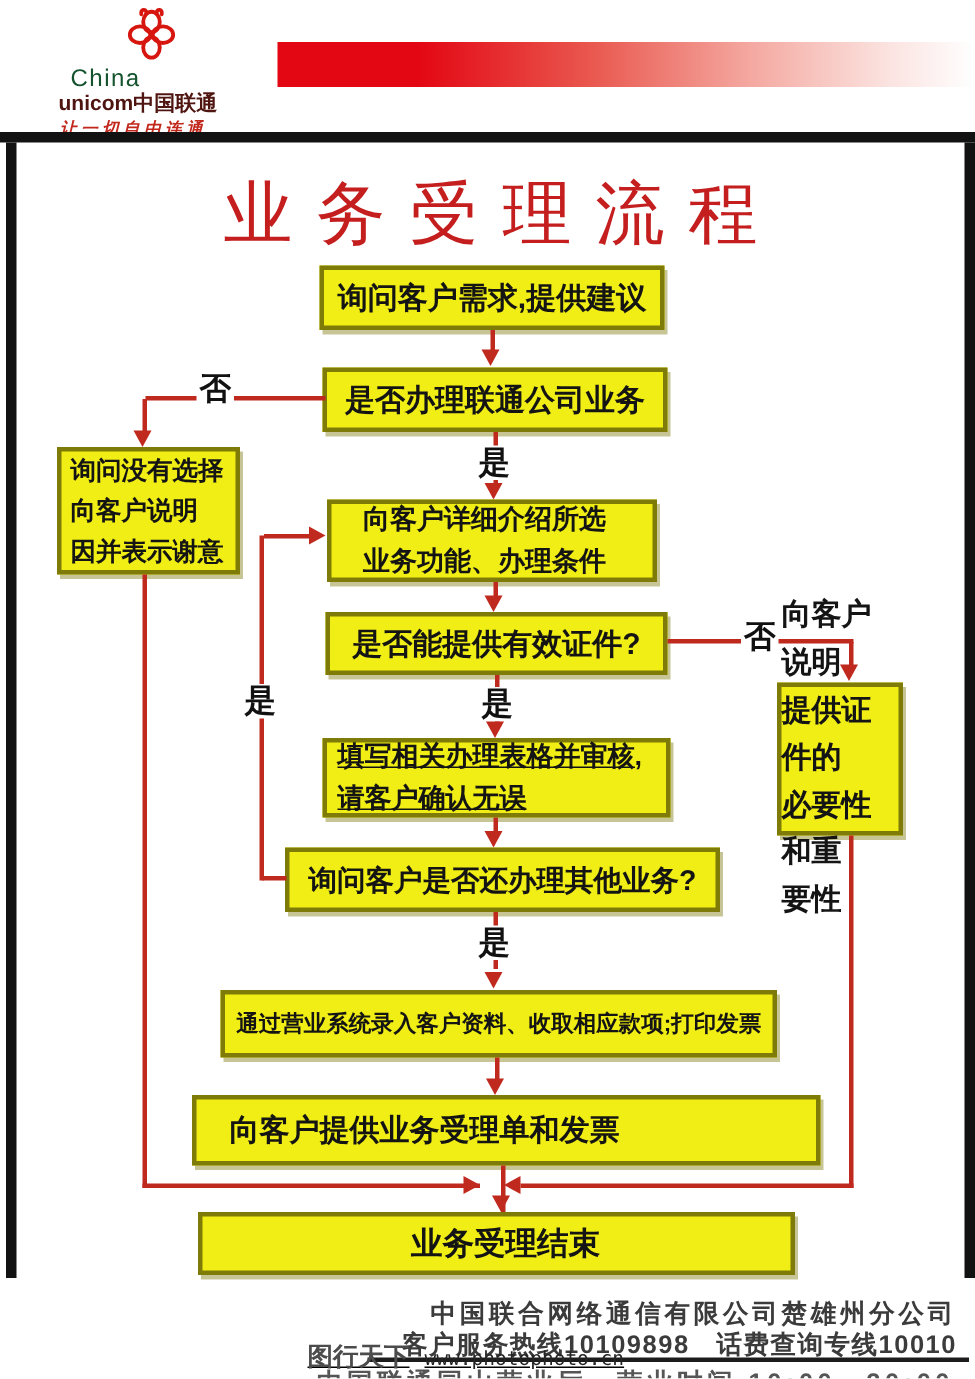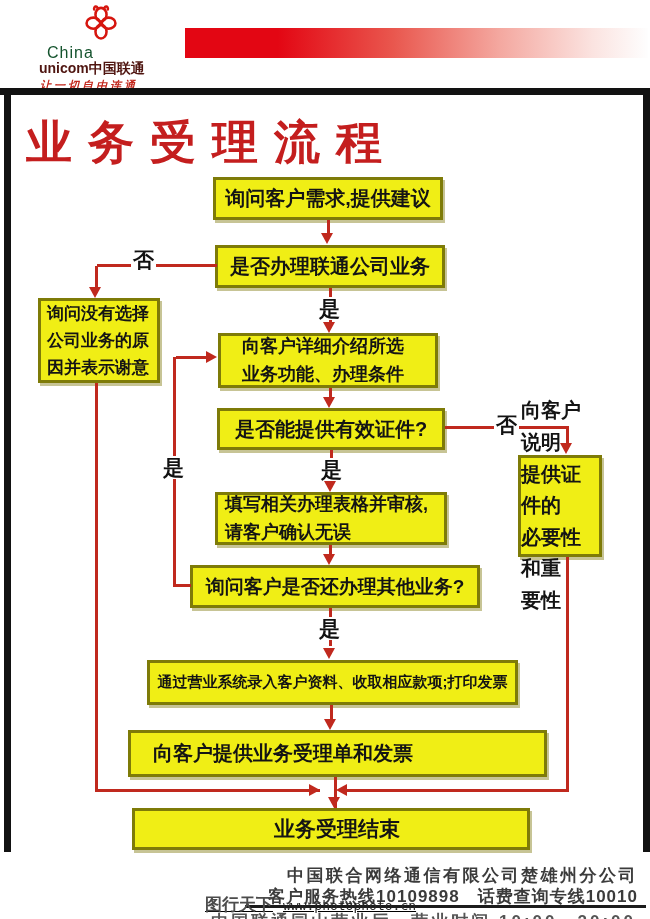--- a/index.html
+++ b/index.html
@@ -11,22 +11,22 @@
   .slogan{position:absolute;left:40px;top:78px;font-size:11px;font-weight:bold;font-style:italic;
           color:#c2271c;letter-spacing:3px;}
   .gradbar{position:absolute;left:185px;top:28px;width:463px;height:30px;
            background:linear-gradient(90deg,#e30613 0%,#e30613 20%,#e9574e 45%,#f4a8a0 68%,#fbe3e0 88%,#fefefe 100%);}
   .knot{position:absolute;left:84px;top:4px;width:34px;height:40px;}
   
   .frame-top{position:absolute;left:0;top:88px;width:650px;height:7px;background:#121212;}
   .frame-left{position:absolute;left:4px;top:95px;width:7px;height:757px;background:#121212;}
   .frame-right{position:absolute;left:643px;top:95px;width:7px;height:757px;background:#121212;}
   
-  .title{position:absolute;left:10px;top:112px;width:634px;text-align:left;
-         font-family:"DejaVu Serif",serif;font-weight:bold;font-size:46px;color:#c41e1e;
+  .title{position:absolute;left:10px;top:112px;width:634px;text-align:center;
+         font-family:"DejaVu Serif",serif;font-weight:normal;font-size:46px;color:#c41e1e;
          letter-spacing:16px;text-indent:16px;}
   
   .box{position:absolute;background:#f0ee15;border:3px solid #7e7b08;box-sizing:border-box;
        box-shadow:2px 3px 0 rgba(130,125,20,.45);display:flex;align-items:center;justify-content:center;
        color:#141414;font-weight:bold;}
   .box .tx{white-space:pre-line;}
   .nowrap{white-space:nowrap;}
   
   .vline,.hline{position:absolute;background:#c0291e;}
   .vline{width:3px;} .hline{height:3px;}
@@ -74,41 +74,41 @@
   <div class="box" style="left:213px;top:177px;width:230px;height:43px;font-size:20px;">
     <span class="tx nowrap">询问客户需求,提供建议</span>
   </div>
 
   <div class="box" style="left:215px;top:245px;width:230px;height:43px;font-size:20px;">
     <span class="tx nowrap">是否办理联通公司业务</span>
   </div>
 
   <div class="box" style="left:38px;top:298px;width:122px;height:85px;font-size:17px;">
     <span class="tx" style="width:104px;line-height:1.6;text-align:left;">询问没有选择
-公司业务的原
+向客户说明
 因并表示谢意</span>
   </div>
 
   <div class="box" style="left:218px;top:333px;width:220px;height:55px;font-size:18px;">
     <span class="tx" style="width:172px;line-height:1.55;text-align:left;">向客户详细介绍所选
 业务功能、办理条件</span>
   </div>
 
   <div class="box" style="left:217px;top:408px;width:228px;height:42px;font-size:20px;">
     <span class="tx nowrap">是否能提供有效证件?</span>
   </div>
 
   <div class="box" style="left:518px;top:455px;width:84px;height:102px;font-size:20px;">
     <span class="tx" style="width:80px;line-height:1.58;text-align:left;">向客户说明
 提供证件的
 必要性和重
 要性</span>
   </div>
 
-  <div class="box" style="left:215px;top:492px;width:232px;height:53px;font-size:18px;">
+  <div class="box" style="left:215px;top:492px;width:232px;height:53px;font-size:18px;text-decoration:underline;">
     <span class="tx" style="width:212px;line-height:1.55;text-align:left;">填写相关办理表格并审核,
 请客户确认无误</span>
   </div>
 
   <div class="box" style="left:190px;top:565px;width:290px;height:43px;font-size:19px;">
     <span class="tx nowrap">询问客户是否还办理其他业务?</span>
   </div>
 
   <div class="box" style="left:147px;top:660px;width:371px;height:45px;font-size:15px;">
     <span class="tx nowrap">通过营业系统录入客户资料、收取相应款项;打印发票</span>

